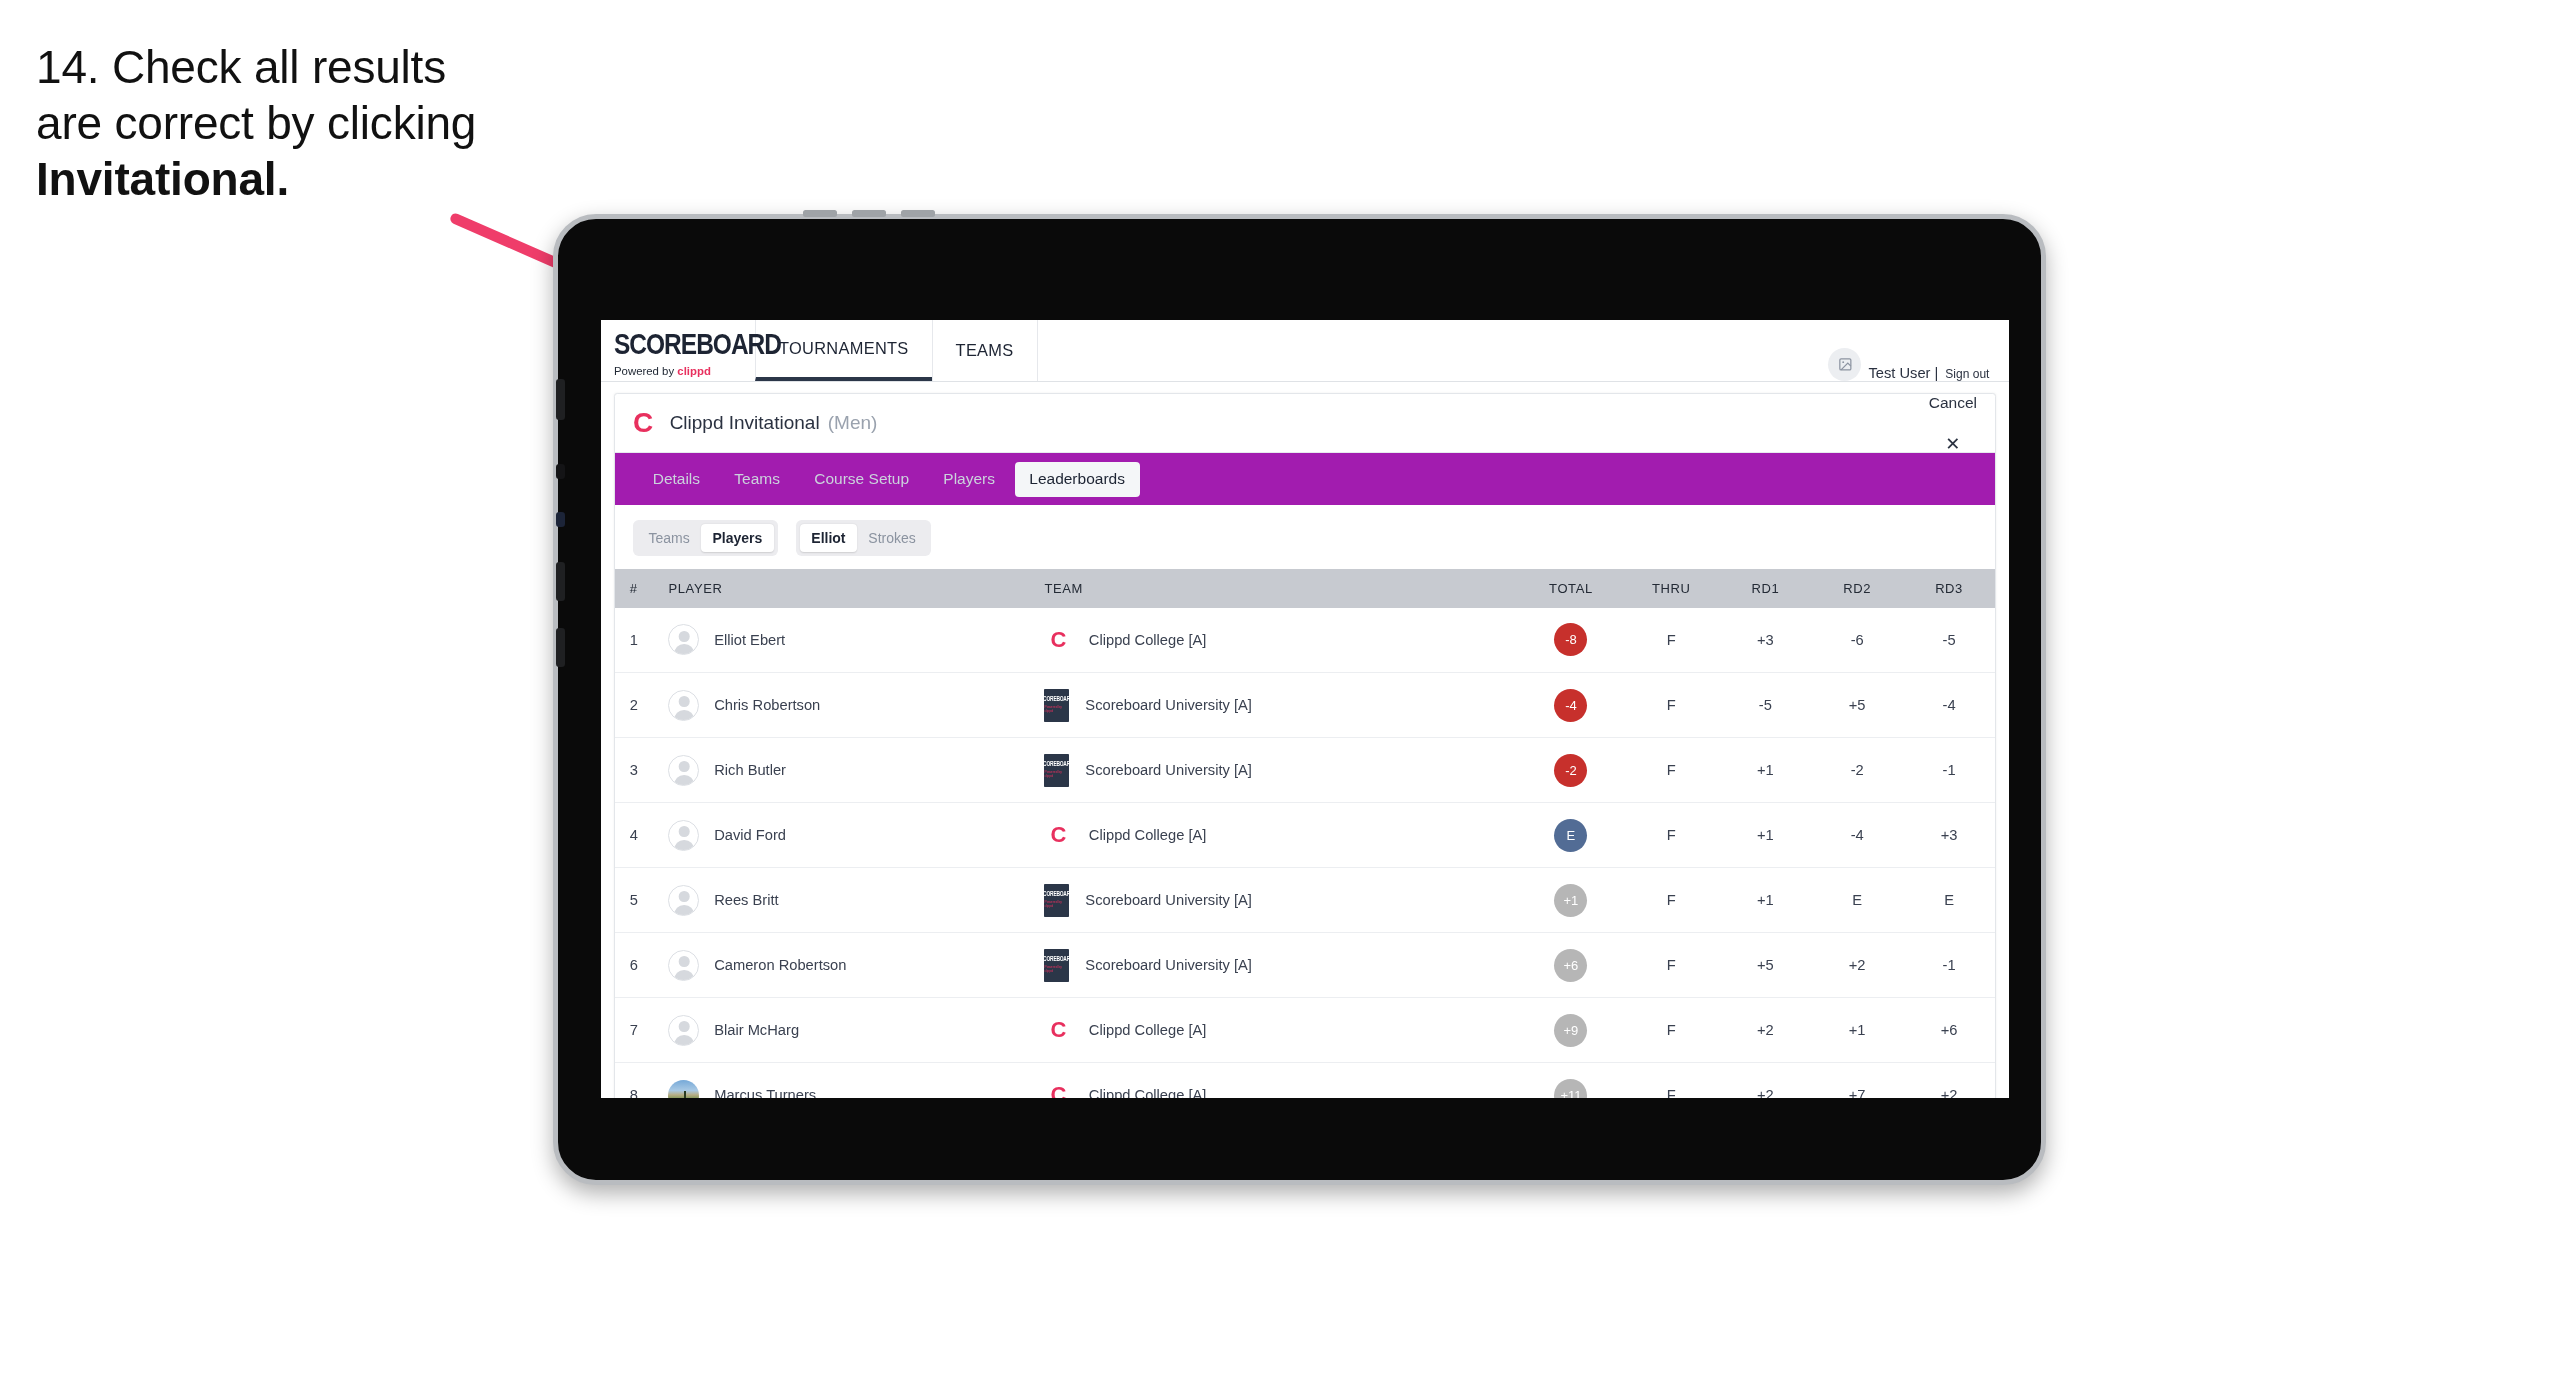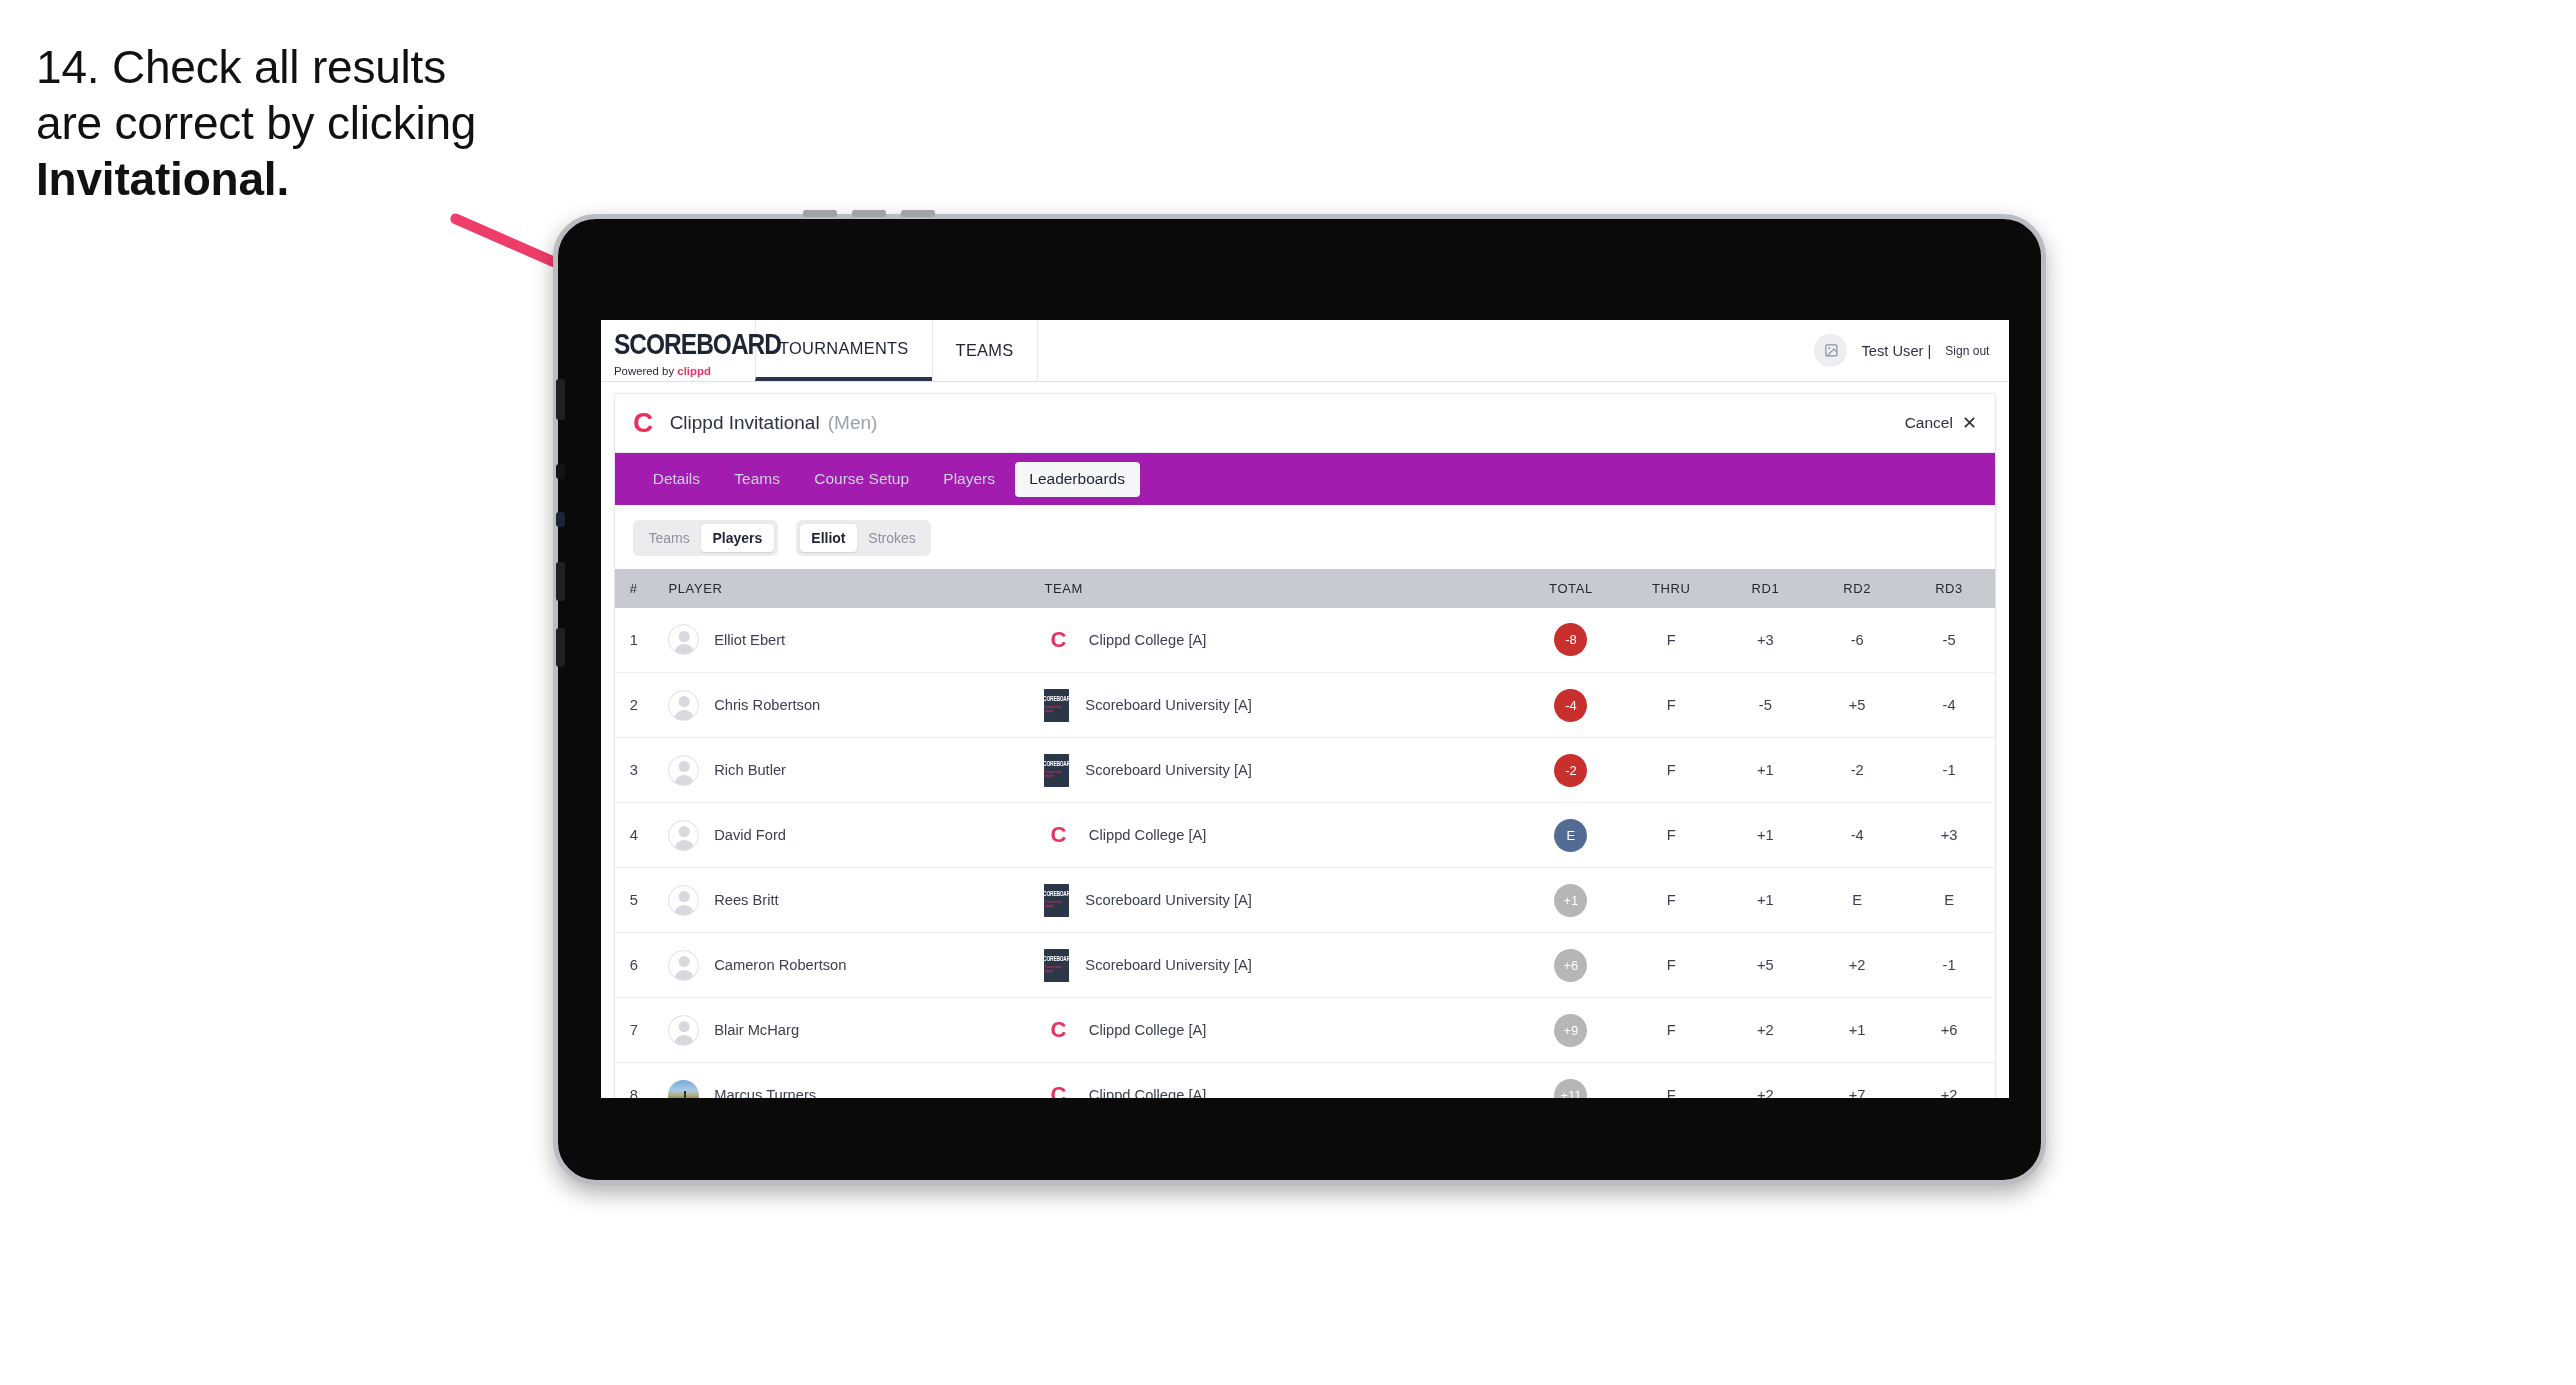--- a/index.html
+++ b/index.html
@@ -69,21 +69,21 @@
     margin-top: 7.4px; font-size: 11.4px; color: #222a36; white-space: nowrap;
   }
   #logo-sub .brand { color: #e8305e; font-weight: bold; }
   .topnav {
     display: flex; align-items: center; padding: 0 23px;
     font-size: 16.4px; color: #1d2433; letter-spacing: 0.3px;
     border-left: 0.8px solid #e6e8ec; cursor: pointer;
   }
   .topnav.active { border-bottom: 4.1px solid #2b3648; }
   #topnav-spacer { flex: 1; border-left: 0.8px solid #e6e8ec; }
-  #user-area { display: flex; align-items: center; gap: 14px; padding-right: 19.6px; }
+  #user-area { display: flex; align-items: flex-end; gap: 7px; padding-right: 19.6px; }
   #avatar-chip {
     width: 33px; height: 33px; border-radius: 50%; background: #eceef1;
     display: flex; align-items: center; justify-content: center;
   }
   #user-name { font-size: 14.7px; color: #2b3241; }
   #sign-out { font-size: 12px; color: #2b3241; cursor: pointer; }
 
   
   #card {
     margin: 11.4px 13px 0 13px;
@@ -96,21 +96,21 @@
   #card-head {
     height: 59px; display: flex; align-items: center;
     padding: 0 18px; border-bottom: 0.8px solid #e7eaee;
   }
   #card-c-logo {
     font-size: 28px; font-weight: bold; color: #e8305e;
     margin-right: 16.4px; line-height: 1;
   }
   #tourney-name { font-size: 19px; color: #2b3241; }
   #tourney-gender { font-size: 19px; color: #9aa2ae; margin-left: 8.2px; }
-  #card-head-right { margin-left: auto; display: flex; align-items: center; gap: 9px; cursor:pointer; }
+  #card-head-right { margin-left: auto; display: flex; align-items: center; gap: 23px; cursor:pointer;flex-direction:column; }
   #cancel-label { font-size: 15.5px; color: #2b3241; }
   #cancel-x { font-size: 18px; color: #2b3241; line-height: 1; }
 
   
   #navstrip {
     height: 52px; background: #a21caf;
     display: flex; align-items: center; padding: 0 23px; gap: 4.9px;
   }
   .navtab {
     font-size: 15.5px; color: #cbd2dc; padding: 8.2px 14.7px;

